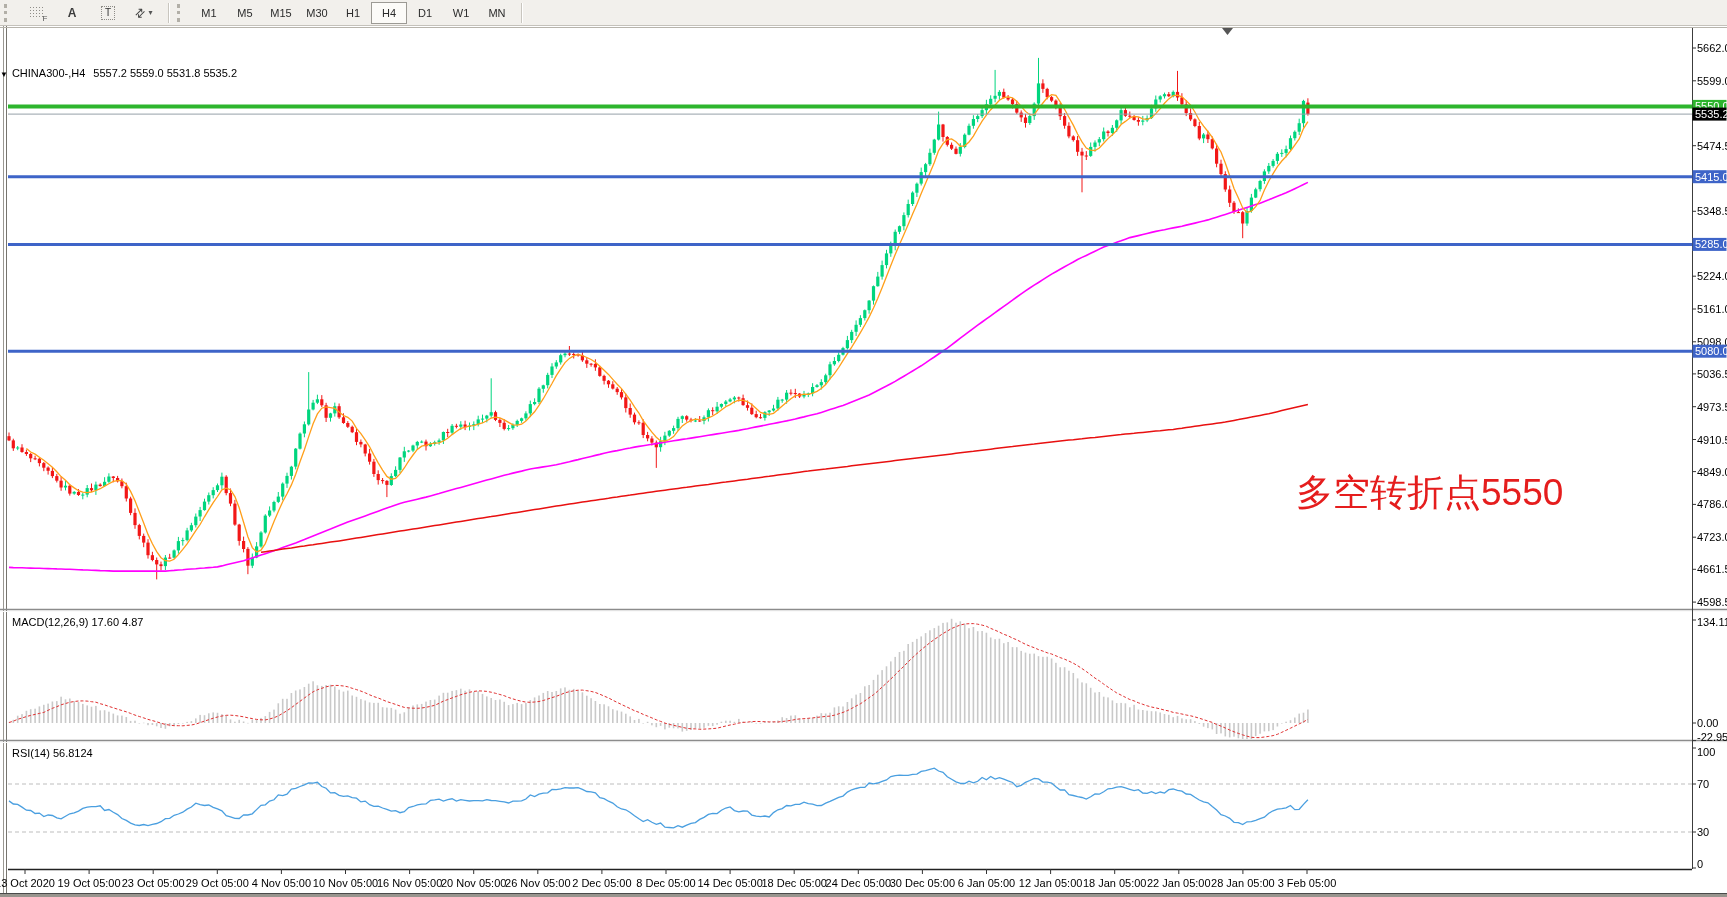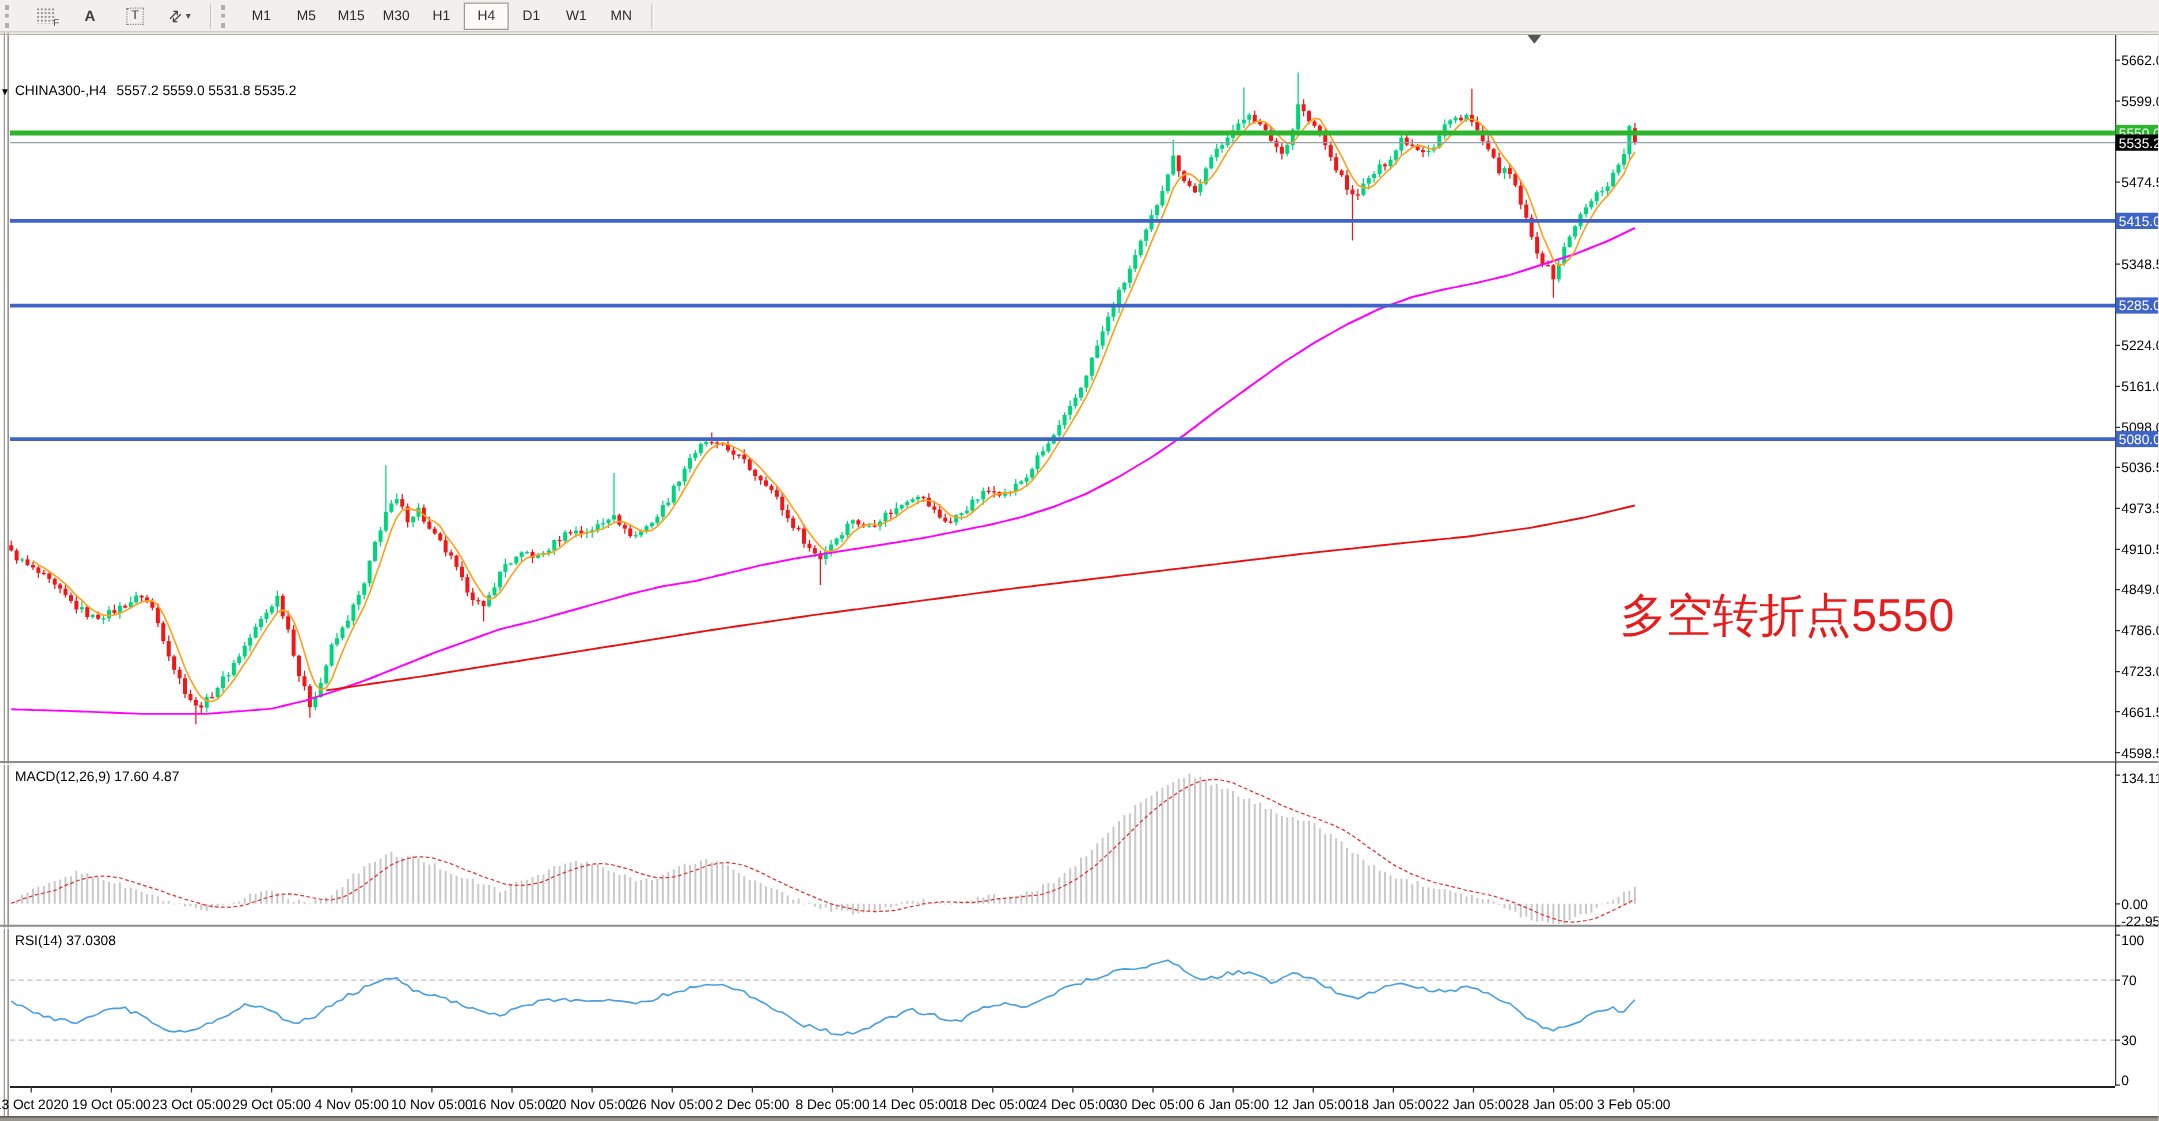--- a/index.html
+++ b/index.html
@@ -1092,18 +1092,18 @@
         <line x1="1307" y1="869" x2="1307" y2="874" stroke="#333" stroke-width="1"></line>
         <text x="1307" y="887" font-size="11" font-family="Liberation Sans, sans-serif" fill="#000" text-anchor="middle">3 Feb 05:00</text>
       </svg>
   </div>
 
   <div class="chart-title">
     <span class="tri">▼</span><span>CHINA300-,H4</span><span class="ohlc">5557.2 5559.0 5531.8 5535.2</span>
   </div>
 
   <div class="panel-label macd-label">MACD(12,26,9) 17.60 4.87</div>
-  <div class="panel-label rsi-label">RSI(14) 37.0308</div>
+  <div class="panel-label rsi-label">RSI(14) 56.8124</div>
 
   <div class="annotation">多空转折点5550</div>
 
   <div class="bottom-strip"></div>
 </div>
 
 </body></html>

